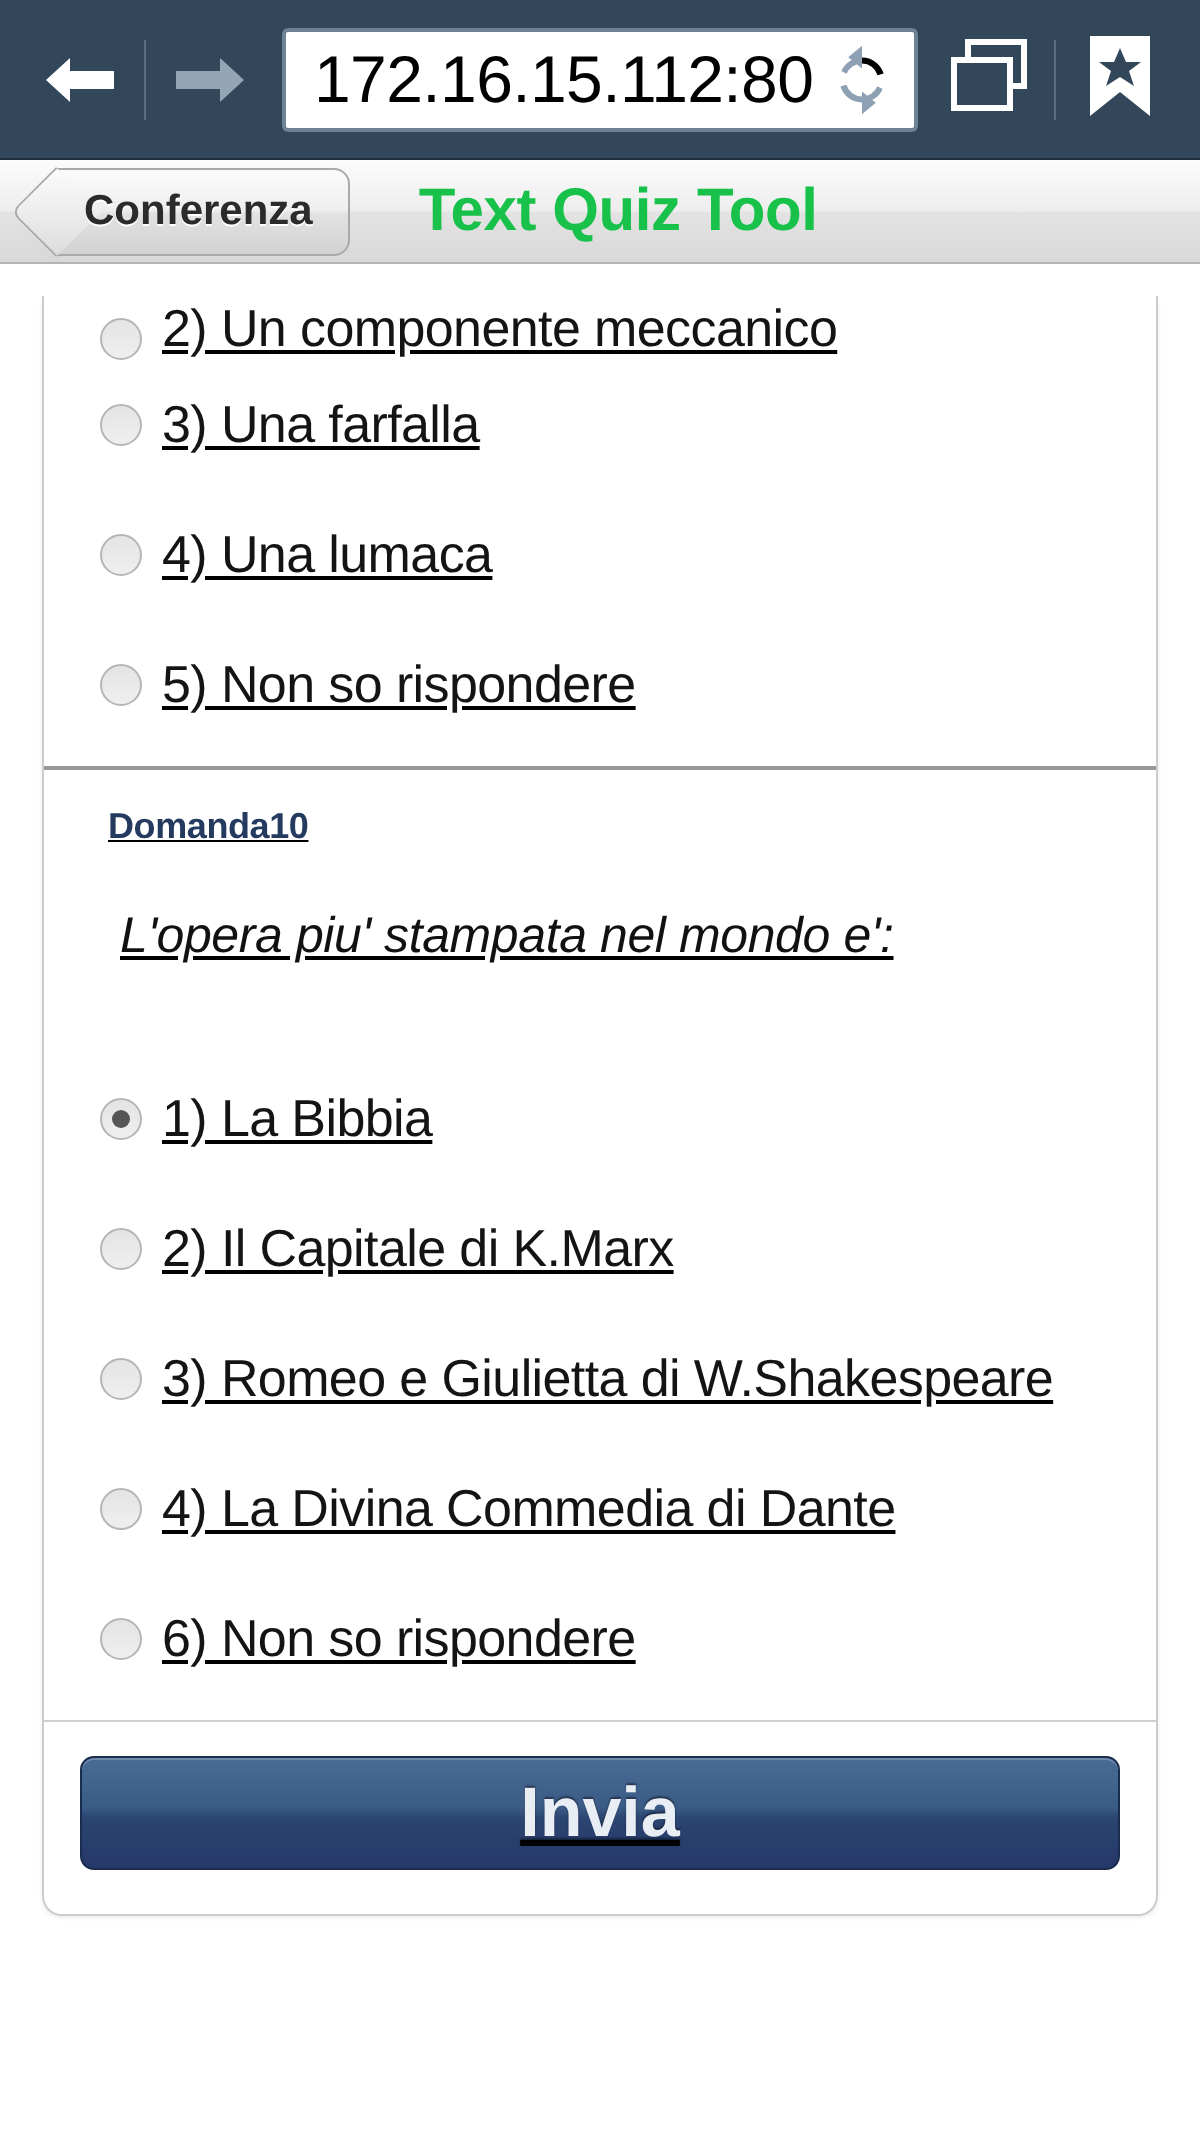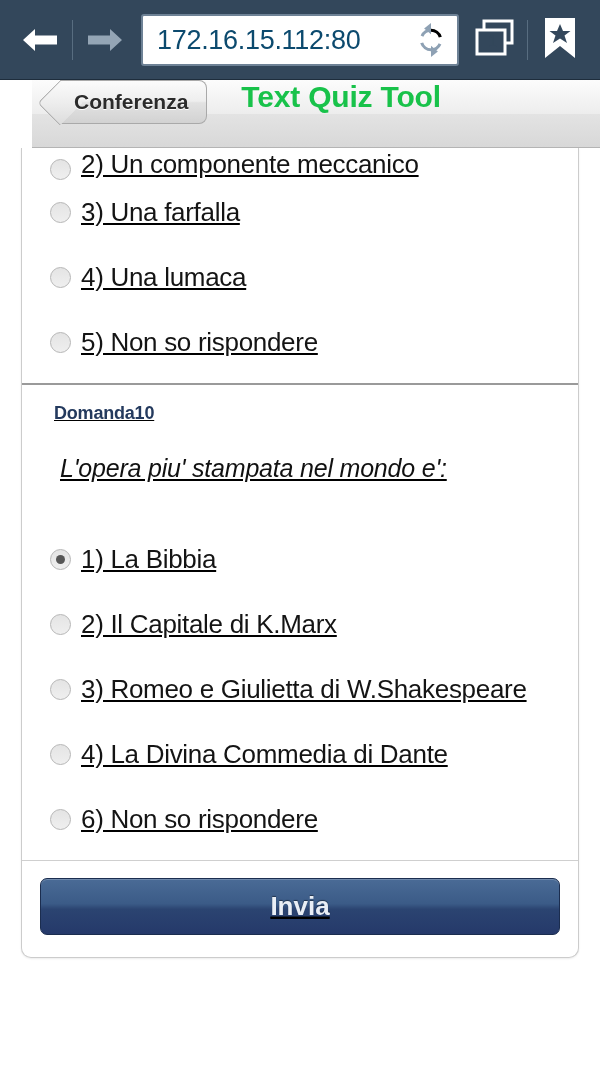--- a/index.html
+++ b/index.html
@@ -56,22 +56,22 @@
     border: 2px solid #6e8296;
     border-radius: 3px;
     display: flex;
     align-items: center;
     box-sizing: border-box;
     padding: 0 6px 0 14px;
     min-width: 0;
     overflow: hidden;
   }
   .url-text {
-    font-size: 27px;
-    color: #0c4a6e;
+    font-size: 33px;
+    color: #000000;
     white-space: nowrap;
     overflow: hidden;
     flex: 1 1 auto;
     letter-spacing: -0.3px;
   }
   .reload-icon {
     flex: none;
     width: 40px;
     height: 40px;
     display: flex;
@@ -95,28 +95,28 @@
     transform: translateY(-42%);
     margin-left: -5px;
     text-align: center;
     font-size: 17px;
     color: #33475b;
     font-family: "Liberation Sans", sans-serif;
   }
 
   
   .app-header {
-    height: 68px;
+    height: 52px;
     background: linear-gradient(to bottom, #fcfcfc 0%, #ededed 50%, #e3e3e3 51%, #d8d8d8 100%);
     border-bottom: 1px solid #b4b4b4;
     display: flex;
+    align-items: center;
     padding: 0 14px;
     box-sizing: border-box;
     position: relative;
-    margin-left: 32px;
   }
   .back-button {
     position: relative;
     height: 44px;
     display: flex;
     align-items: center;
     padding: 0 18px 0 14px;
     margin-left: 14px;
     background: linear-gradient(to bottom, #fbfbfb 0%, #eeeeee 48%, #e2e2e2 52%, #d2d2d2 100%);
     border: 1px solid #a9a9a9;
@@ -240,21 +240,21 @@
     padding: 17px 18px 22px 18px;
   }
   .submit-button {
     display: block;
     width: 100%;
     height: 57px;
     border: 1px solid #1b2d4f;
     border-radius: 7px;
     background: linear-gradient(to bottom, #4a6b96 0%, #3b5b87 45%, #2b4471 55%, #25396a 100%);
     color: #e9eef5;
-    font-size: 26px;
+    font-size: 35px;
     font-weight: bold;
     font-family: "Liberation Sans", sans-serif;
     text-shadow: 0 -1px 1px rgba(0,0,0,0.45);
     box-shadow: inset 0 1px 0 rgba(255,255,255,0.22);
     box-sizing: border-box;
     padding: 0;
     cursor: pointer;
   }
 </style>
 </head>

